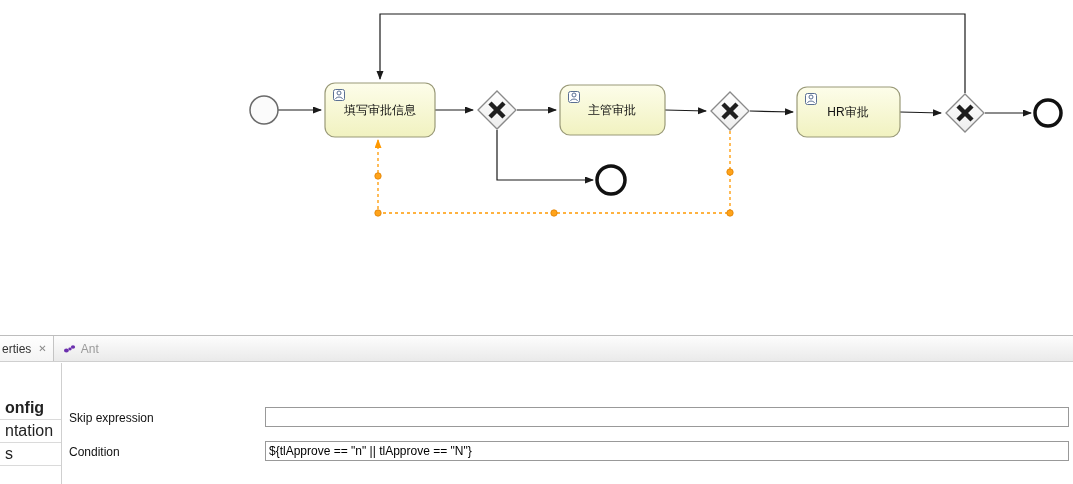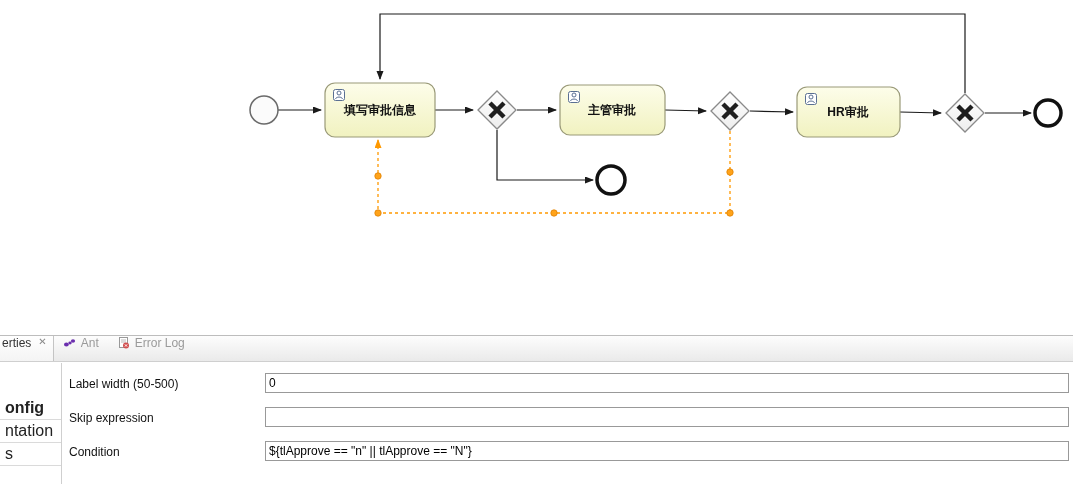--- a/index.html
+++ b/index.html
@@ -1,27 +1,27 @@
 <!DOCTYPE html>
 <html><head>
 <meta charset="utf-8">
 <style>
   * { box-sizing: border-box; }
   html, body { margin: 0; padding: 0; }
   body { font-family: "Liberation Sans", sans-serif; background: #fff; }
   #stage { position: relative; width: 1073px; height: 484px; background: #fff; overflow: hidden; }
 
-  #diagram { position: absolute; top: 0; left: 0; width: 1073px; height: 335px; font-weight: bold; }
+  #diagram { position: absolute; top: 0; left: 0; width: 1073px; height: 335px; }
 
   #props { position: absolute; top: 335px; left: 0; width: 1073px; height: 149px;
            border-top: 1px solid #bdbdbd; background: #fff; }
 
   .tabbar { position: relative; height: 26px; background: linear-gradient(#fdfdfd, #eaeaea);
             border-bottom: 1px solid #cfcfcf; display: flex; align-items: stretch; }
-  .tab { display: flex; align-items: flex-start; gap: 5px; padding: 0 9px; font-size: 12px; color: #9a9a9a; white-space: nowrap; }
+  .tab { display: flex; align-items: center; gap: 5px; padding: 0 9px; font-size: 12px; color: #9a9a9a; white-space: nowrap; }
   .tab.active { background: linear-gradient(#ffffff, #f4f4f4); border-right: 1px solid #c4c4c4;
                 color: #333; padding-left: 2px; padding-right: 6px; }
   .tab-close { color: #8a8a8a; font-size: 10px; margin-left: 2px; }
   .tab-icon { display: inline-flex; width: 13px; height: 13px; }
 
   .panel-body { position: absolute; top: 27px; left: 0; right: 0; bottom: 0; background: #fff; }
   .sidebar { position: absolute; top: 0; left: 0; width: 62px; bottom: 0;
              border-right: 1px solid #cfcfcf; padding-top: 34px; background: #fff; }
   .sidebar-item { height: 23px; line-height: 22px; border-bottom: 1px solid #dadada;
                   font-size: 16px; color: #222; padding-left: 5px; white-space: nowrap; overflow: hidden; }
@@ -153,53 +153,37 @@
         <span class="tab-icon">
           <svg width="13" height="13" viewBox="0 0 13 13">
             <ellipse cx="3.4" cy="8.6" rx="2.4" ry="2" fill="#6b2fae"></ellipse>
             <ellipse cx="7" cy="7" rx="1.7" ry="1.4" fill="#6b2fae"></ellipse>
             <ellipse cx="10" cy="5" rx="2.1" ry="1.8" fill="#6b2fae"></ellipse>
           </svg>
         </span>
         <span>Ant</span>
       </div>
 
-      <div class="tab">
-        <span class="tab-icon">
-          <svg width="13" height="13" viewBox="0 0 13 13">
-            <rect x="2.5" y="1.5" width="8" height="10" fill="#ffffff" stroke="#999999"></rect>
-            <line x1="4" y1="4" x2="9" y2="4" stroke="#bbbbbb"></line>
-            <line x1="4" y1="6" x2="9" y2="6" stroke="#bbbbbb"></line>
-            <circle cx="9" cy="9.5" r="3" fill="#d14f4f"></circle>
-            <path d="M7.9,8.4 L10.1,10.6 M10.1,8.4 L7.9,10.6" stroke="#ffffff" stroke-width="1"></path>
-          </svg>
-        </span>
-        <span>Error Log</span>
-      </div>
     </div>
 
     <div class="panel-body">
 
       <div class="sidebar">
         <div class="sidebar-item active">
           <span>onfig</span>
         </div>
         <div class="sidebar-item">
           <span>ntation</span>
         </div>
         <div class="sidebar-item">
           <span>s</span>
         </div>
       </div>
 
       <div class="form">
-        <div class="frow" style="top:10px;">
-          <span class="flabel">Label width (50-500)</span>
-          <input class="finput" type="text" value="0" style="">
-        </div>
         <div class="frow" style="top:44px;">
           <span class="flabel">Skip expression</span>
           <input class="finput" type="text" value="" style="">
         </div>
         <div class="frow" style="top:78px;">
           <span class="flabel">Condition</span>
           <input class="finput" type="text" value="${tlApprove == &quot;n&quot; || tlApprove == &quot;N&quot;}" style="">
         </div>
       </div>
 

